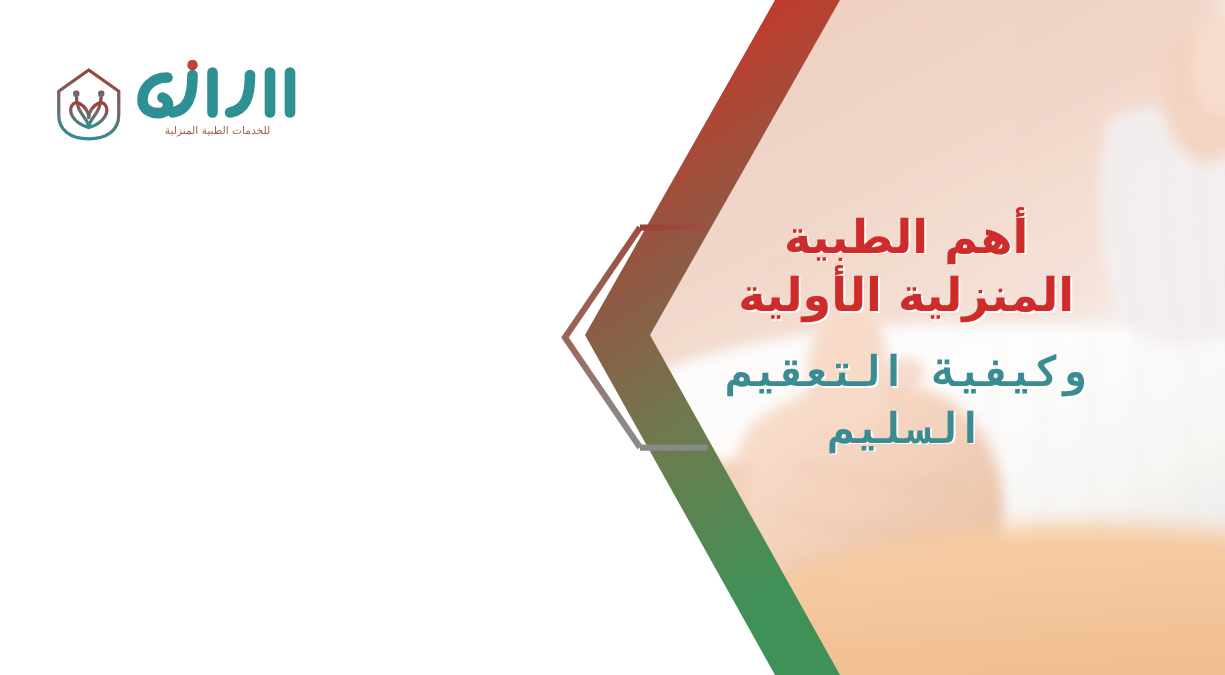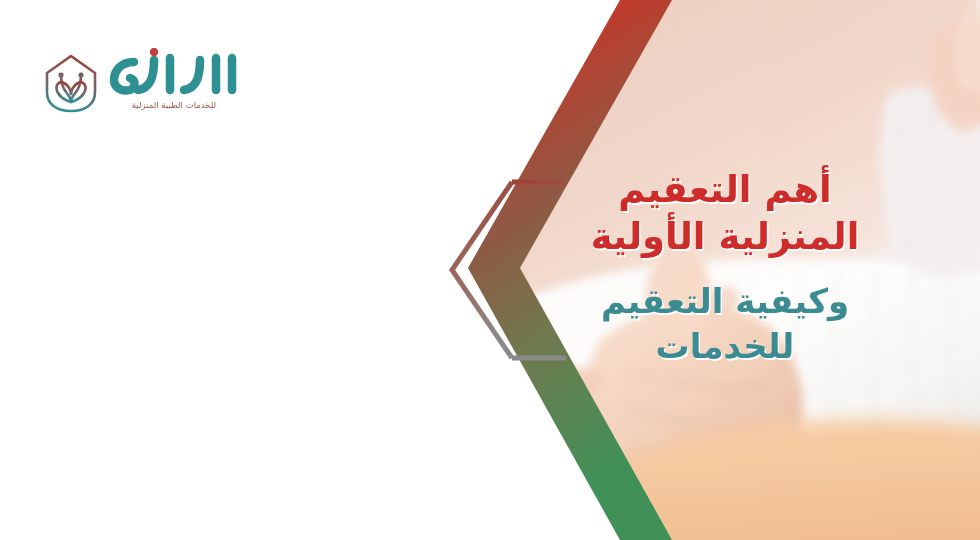--- a/index.html
+++ b/index.html
@@ -100,20 +100,21 @@
     margin: 18px 0 0 0;
     font-size: 34px;
     line-height: 1.32;
     font-weight: bold;
     color: #3a8c92;
     text-shadow: 1.5px 1.5px 0 rgba(255,255,255,0.95);
     letter-spacing: -0.3px;
   }
   .subhead .sh-line {
     display: block;
+    font-family: Liberation Mono, monospace;
   }
 </style>
 </head>
 <body>
 
 <div class="banner">
 
   <div class="photo-stage">
     <svg class="photo-svg" viewBox="0 0 980 540" preserveAspectRatio="none">
       <defs>
@@ -288,22 +289,22 @@
         </g>
 
         <circle cx="46" cy="4" r="4.2" fill="#c4403a"></circle>
       </svg>
       <div class="logo-tagline">للخدمات الطبية المنزلية</div>
     </div>
   </div>
 
   <div class="copy">
     <h1 class="headline">
-      <span class="hl-line">أهم التعقيم</span>
+      <span class="hl-line">أهم الطبية</span>
       <span class="hl-line">المنزلية الأولية</span>
     </h1>
     <h2 class="subhead">
       <span class="sh-line">وكيفية التعقيم</span>
-      <span class="sh-line">للخدمات</span>
+      <span class="sh-line">السليم</span>
     </h2>
   </div>
 
 </div>
 
 </body></html>

